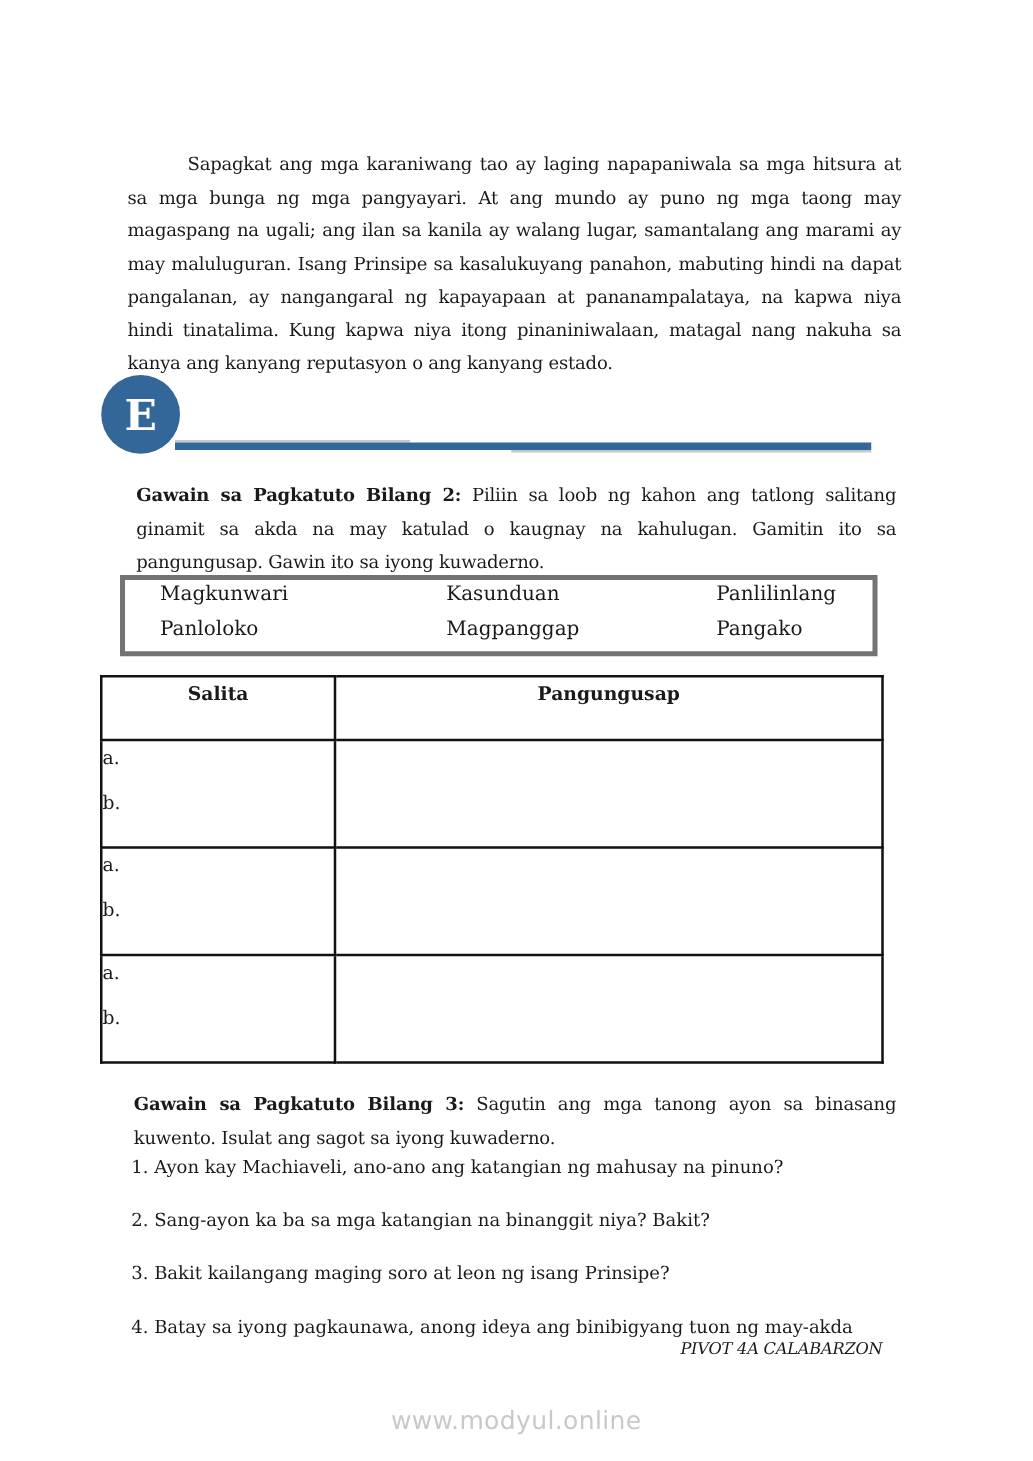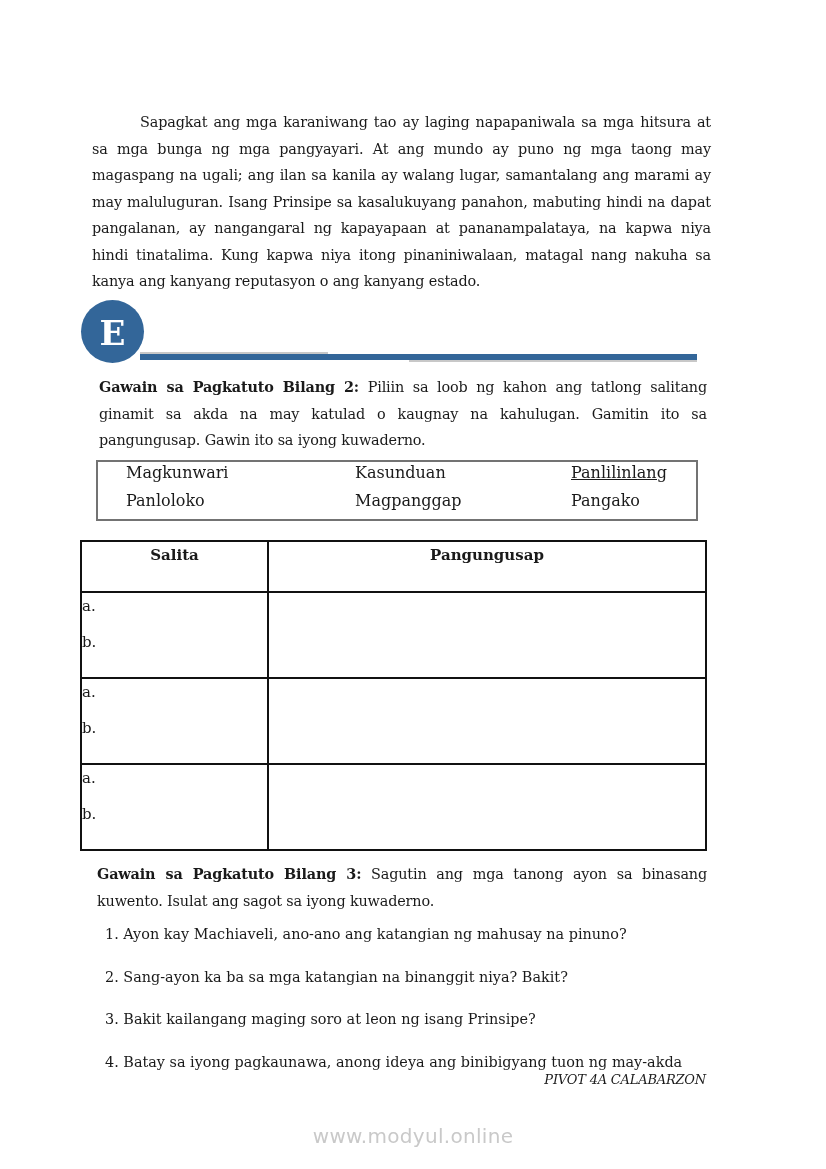--- a/index.html
+++ b/index.html
@@ -1,31 +1,31 @@
 <!DOCTYPE html>
 <html><head>
 <meta charset="utf-8">
 <style>
   html, body { margin: 0; padding: 0; background: #ffffff; }
   body { width: 826px; height: 1169px; position: relative; overflow: hidden;
          font-family: "DejaVu Serif", "Liberation Serif", serif; color: #1a1a1a; }
   .page { position: absolute; left: 0; top: 0; width: 826px; height: 1169px; }
   .para { position: absolute; left: 84px; width: 619px; font-size: 14.4px; line-height: 26.5px;
-          text-align: justify; margin: 8px; letter-spacing: -0.15px; }
+          text-align: justify; margin: 18px; letter-spacing: -0.15px; }
   .para.intro { top: 101px; text-indent: 48px; }
   .badge { position: absolute; left: 81px; top: 300px; width: 63px; height: 63px; border-radius: 50%;
            background: #336699; color: #fff; font-weight: bold; font-size: 34px; text-align: center;
            line-height: 66px; font-family: "DejaVu Serif", serif; }
   .bar { position: absolute; left: 140px; top: 354px; width: 557px; height: 6px; background: #336699; }
   .bar-shadow-a { position: absolute; left: 140px; top: 352px; width: 188px; height: 2px; background: #c8c8c8; }
   .bar-shadow-b { position: absolute; left: 409px; top: 360px; width: 288px; height: 2px; background: #c8c8c8; }
   .task2 { top: 366px; left: 91px; width: 608px; }
   .task3 { top: 853px; left: 89px; width: 610px; }
   .bold { font-weight: bold; }
-  .wordbox { position: absolute; left: 96px; top: 460px; width: 598px; height: 57px; border: 2px solid #737373;
+  .wordbox { position: absolute; left: 96px; top: 460px; width: 598px; height: 57px; border: 4px solid #737373;
              box-sizing: content-box; font-size: 16px; }
   .wordbox .w { position: absolute; font-size: 16px; }
   table.answers { position: absolute; left: 80px; top: 540px; width: 627px; border-collapse: collapse;
                   font-size: 15px; }
   table.answers th, table.answers td { border: 2px solid #111; vertical-align: top; padding: 0; }
   table.answers th { height: 45px; font-weight: bold; font-size: 15px; padding-top: 4px; text-align: center; }
   table.answers td { height: 84px; }
   .col1 { width: 185px; }
   .ab { padding-left: 8px; font-size: 15px; line-height: 18px; }
   .ab .a { display: block; margin-top: 4px; }
@@ -52,21 +52,21 @@
   </div>
   <div class="bar-shadow-a"></div>
   <div class="bar"></div>
   <div class="bar-shadow-b"></div>
 
   <p class="para task2"><span class="bold">Gawain sa Pagkatuto Bilang 2:</span><span> Piliin sa loob ng kahon ang tatlong salitang ginamit sa akda na may katulad o kaugnay na kahulugan. Gamitin ito sa pangungusap. Gawin ito sa iyong kuwaderno.</span></p>
 
   <div class="wordbox">
     <span class="w" style="left:28px; top:1px;">Magkunwari</span>
     <span class="w" style="left:257px; top:1px;">Kasunduan</span>
-    <span class="w" style="left:473px; top:1px;text-decoration:underline;">Panlilinlang</span>
+    <span class="w" style="left:473px; top:1px;">Panlilinlang</span>
     <span class="w" style="left:28px; top:29px;">Panloloko</span>
     <span class="w" style="left:257px; top:29px;">Magpanggap</span>
     <span class="w" style="left:473px; top:29px;">Pangako</span>
   </div>
 
   <table class="answers">
     <thead>
       <tr>
         <th class="col1">Salita</th>
         <th>Pangungusap</th>

